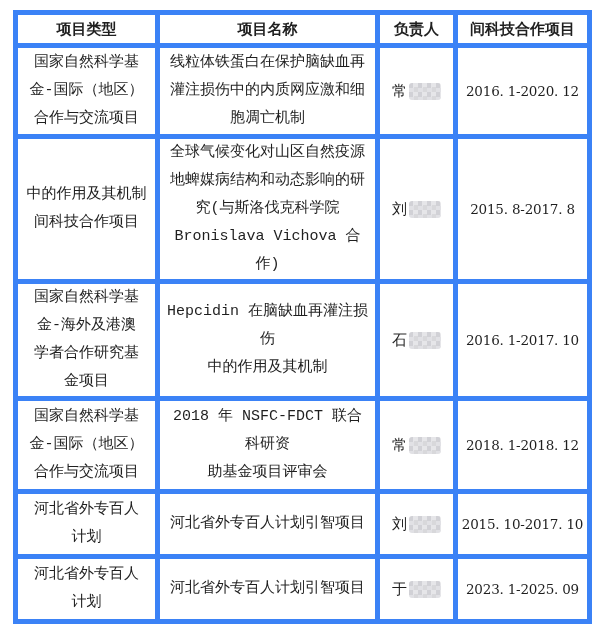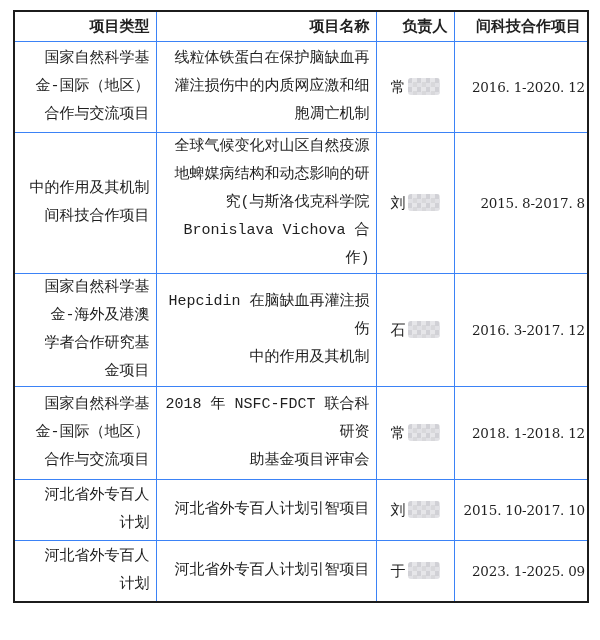--- a/index.html
+++ b/index.html
@@ -25,22 +25,22 @@
     border-collapse: collapse;
     table-layout: fixed;
     border: 2px solid #1c1c1c;
   }
   col.c-type   { width: 142px; }
   col.c-name   { width: 220px; }
   col.c-leader { width: 78px;  }
   col.c-period { width: 134px; }
 
   th, td {
-    border: 1px solid #3b82f6;
-    text-align: right;
+    border: 5px solid #3b82f6;
+    text-align: center;
     vertical-align: middle;
     font-size: 15px;
     line-height: 28px;
     padding: 0 6px;
     overflow: hidden;
     margin-left: 48px;
   }
   th {
     font-weight: bold;
     font-size: 15px;
@@ -141,21 +141,21 @@
 学者合作研究基
 金项目</td>
       <td class="cell-name">Hepcidin 在脑缺血再灌注损伤
 中的作用及其机制</td>
       <td class="cell-leader">
         <span class="leader-wrap">
           <span class="surname">石</span>
           <span class="redacted"></span>
         </span>
       </td>
-      <td class="cell-period">2016. 3-2017. 12</td>
+      <td class="cell-period">2016. 1-2017. 10</td>
     </tr>
 
     <tr class="r4">
       <td class="cell-type">国家自然科学基
 金-国际（地区）
 合作与交流项目</td>
       <td class="cell-name">2018 年 NSFC-FDCT 联合科研资
 助基金项目评审会</td>
       <td class="cell-leader">
         <span class="leader-wrap">

